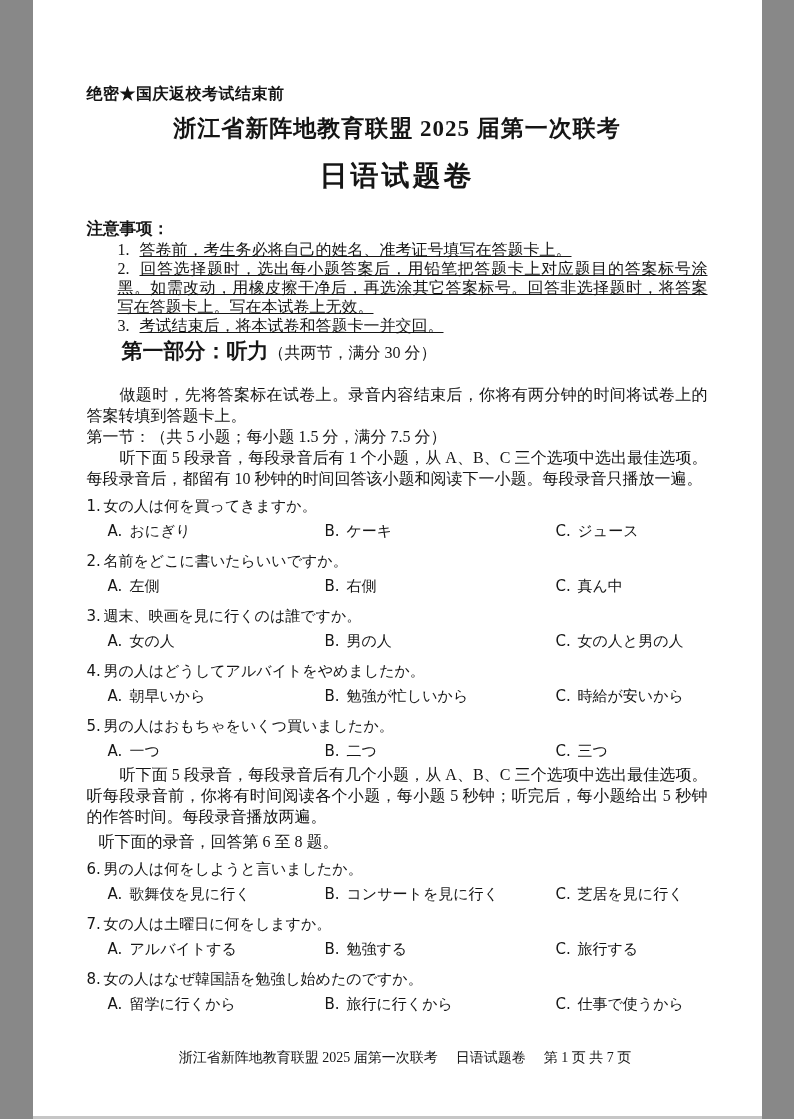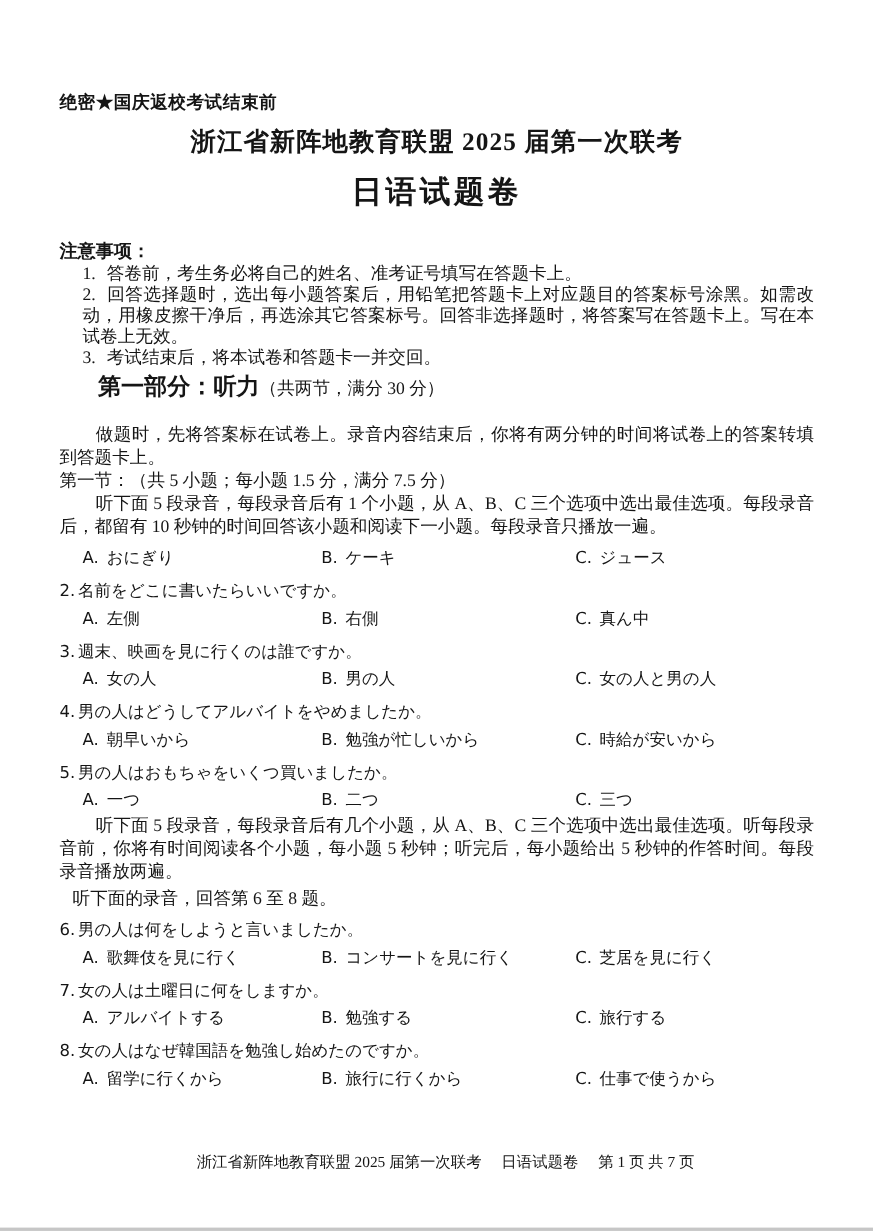--- a/index.html
+++ b/index.html
@@ -1,18 +1,18 @@
 <!DOCTYPE html>
 <html><head>
 <meta charset="utf-8">
 <style>
   html,body{margin:0;padding:0;background:#888;}
   .page{
     position:relative;
-    width:794px;height:1119px;
+    width:729px;height:1119px;
     margin:0 auto;
     background:#ffffff;
     color:#151515;
     font-family:"Liberation Serif","DejaVu Serif",serif;
     overflow:hidden;
     box-sizing:border-box;
   }
   .content{padding:84px 54px 0 54px;}
 
   .security{
@@ -35,23 +35,24 @@
     letter-spacing:3px;
   }
 
   .notes-heading{
     margin-top:24px;
     font-family:"DejaVu Sans","Liberation Sans",sans-serif;
     font-weight:bold;
     font-size:16.5px;line-height:22px;
   }
   .note-item{
-    margin-left:21px;
+    margin-left:31px;
     font-size:16px;line-height:19px;
     text-align:justify;
+    text-decoration:underline;
   }
   .note-num{display:inline-block;min-width:22px;}
 
   .part-heading{
     margin-top:4px;
     font-size:16px;line-height:24px;
   }
   .ph-bold{
     font-family:"DejaVu Sans","Liberation Sans",sans-serif;
     font-weight:bold;
@@ -127,20 +128,21 @@
     </div>
 
     <div class="part-heading"><span class="ph-bold">第一部分：听力</span><span>（共两节，满分 30 分）</span></div>
 
     <div class="para indent2 para-first">做题时，先将答案标在试卷上。录音内容结束后，你将有两分钟的时间将试卷上的答案转填到答题卡上。</div>
 
     <div class="section-heading">第一节：（共 5 小题；每小题 1.5 分，满分 7.5 分）</div>
     <div class="para indent2">听下面 5 段录音，每段录音后有 1 个小题，从 A、B、C 三个选项中选出最佳选项。每段录音后，都留有 10 秒钟的时间回答该小题和阅读下一小题。每段录音只播放一遍。</div>
 
     <div class="question">
+      <div class="q-line"><span class="q-num">1.</span><span class="q-text">女の人は何を買ってきますか。</span></div>
       <div class="opt-row">
         <span class="opt opt-a">
             <span class="opt-label">A.</span>
             <span>おにぎり</span>
           </span>
         <span class="opt opt-b">
             <span class="opt-label">B.</span>
             <span>ケーキ</span>
           </span>
         <span class="opt opt-c">

